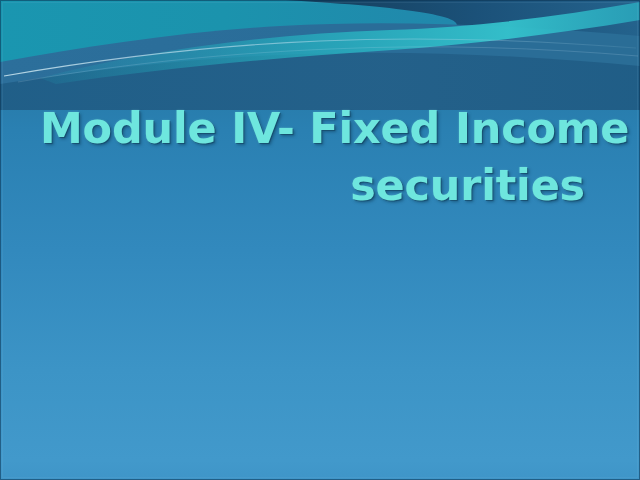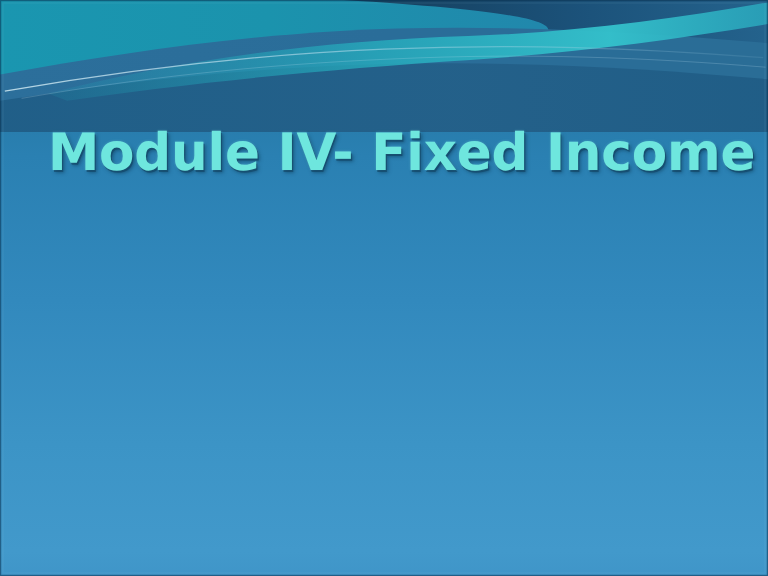--- a/index.html
+++ b/index.html
@@ -137,17 +137,18 @@
 
     <path d="M40,78 C140,52 260,34 390,30 C480,27 560,16 640,2 L640,20
              C556,34 476,44 392,50 C268,58 150,70 56,84 Z" fill="url(#gSwoosh)"></path>
 
     <path d="M4,76 C96,60 200,46 320,41 C430,36 530,40 636,48" fill="none" stroke="url(#gHair)" stroke-width="1.1"></path>
     <path d="M18,82 C110,66 210,54 330,49 C440,44 540,48 638,56" fill="none" stroke="#b9dced" stroke-width="0.7" opacity="0.28"></path>
   </svg>
 
   <div id="title-block">
     <span class="title-line">Module IV- Fixed Income</span>
+    <span class="title-line">securities</span>
   </div>
 
   <div id="frame"></div>
   <div id="frame-inner"></div>
 </div>
 
 </body></html>

